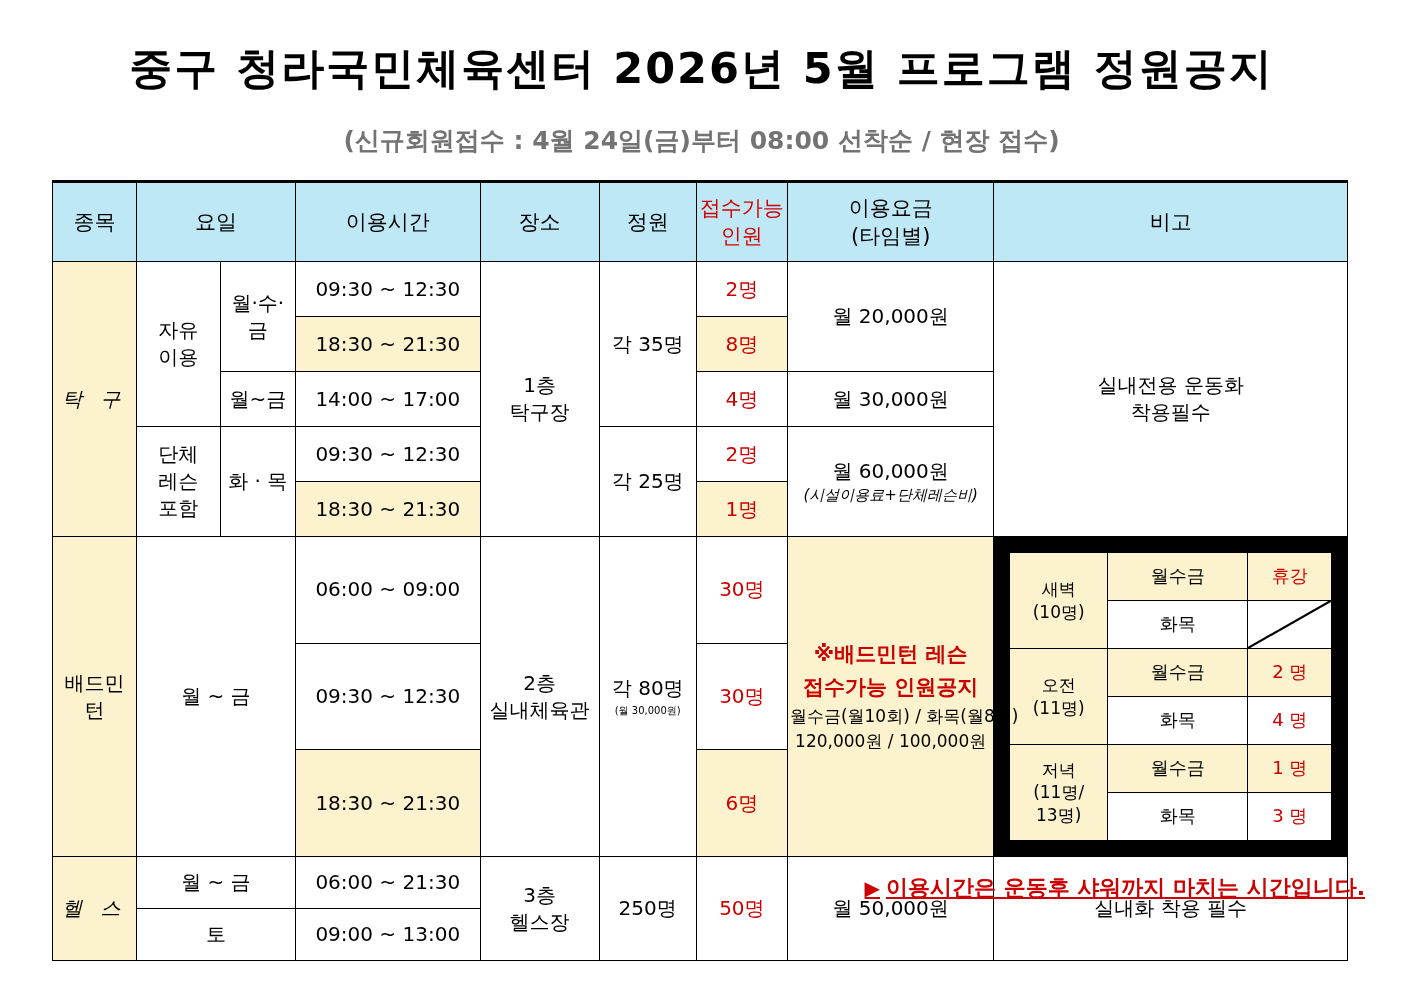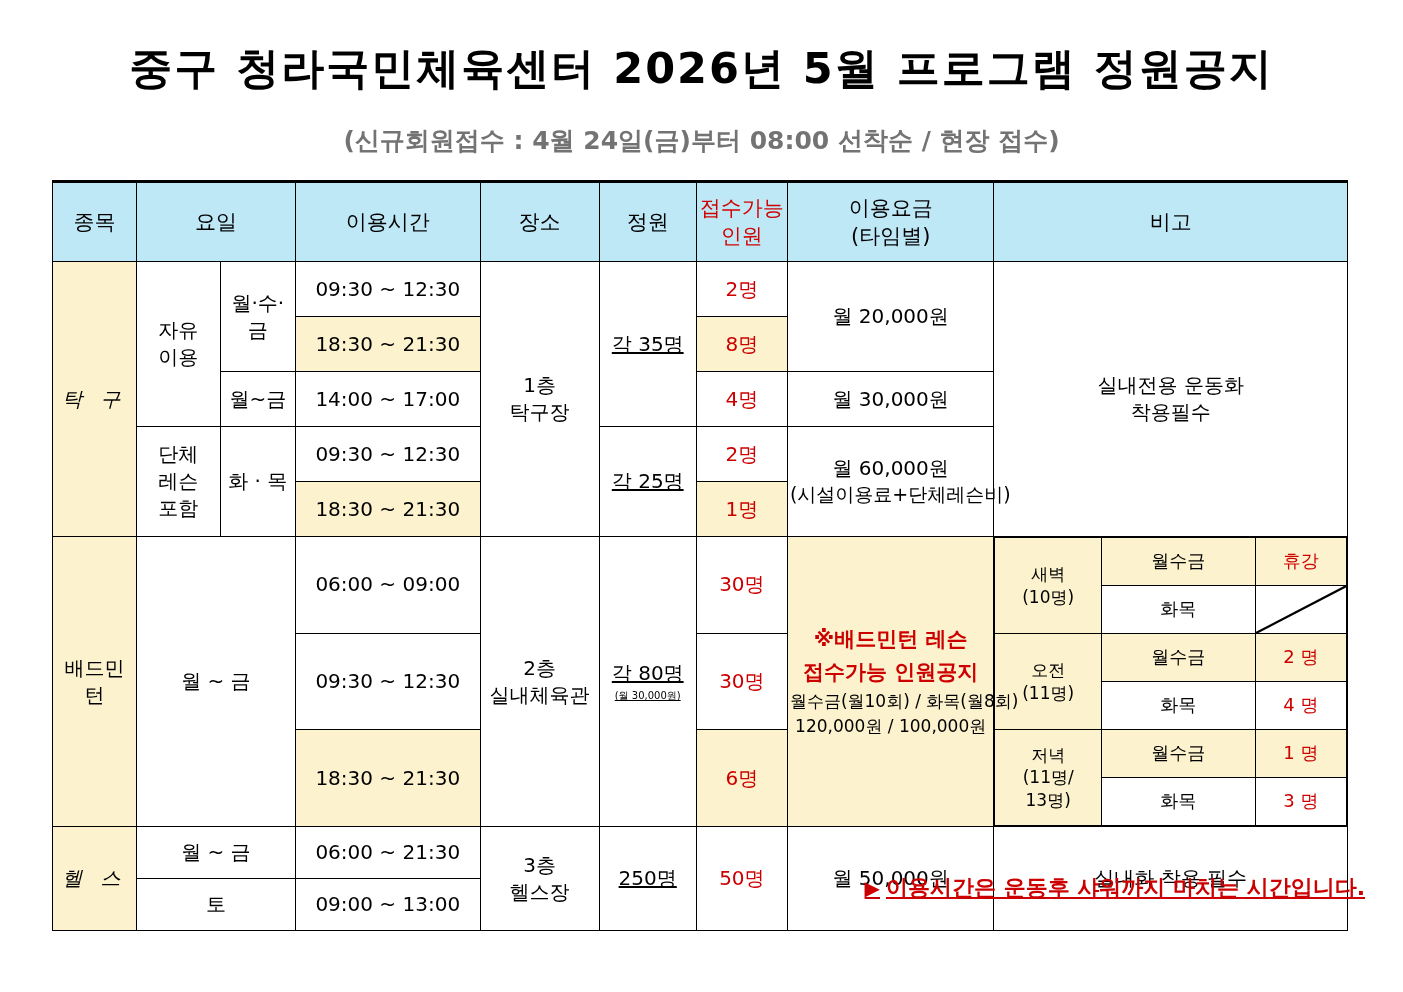--- a/index.html
+++ b/index.html
@@ -61,24 +61,24 @@
   .white{background:#ffffff;}
 
   
   .red{color:#cc0000;}
   .redb{color:#cc0000;font-weight:bold;}
 
   
   .sport{font-size:23px; letter-spacing:6px;font-style:italic;}
   .sport-nosp{font-size:21px; letter-spacing:0px;}
   .time{font-size:21px; white-space:nowrap;}
-  .cap{font-size:21px;text-decoration:underline;}
+  .cap{font-size:21px;}
   .cap-sub{font-size:10px; display:block; margin-top:2px;}
   .fee{font-size:21px; white-space:nowrap;}
-  .fee-sub{font-size:19px; display:block;}
+  .fee-sub{font-size:15px; display:block;font-style:italic;}
   .note{font-size:21px; line-height:1.8;}
   .days{font-size:20px;}
   .usetype{font-size:20px; line-height:1.5;}
 
   
   .lesson-box{padding:4px 2px;}
   .lesson-h{color:#cc0000; font-size:21px; font-weight:bold; line-height:1.55; white-space:nowrap;}
   .lesson-l{color:#000; font-size:17px; line-height:1.5; white-space:nowrap;}
 
   
@@ -223,21 +223,21 @@
             <div>각 80명</div>
             <div class="cap-sub">(월 30,000원)</div>
           </td>
           <td class="white red">30명</td>
           <td class="beige lesson-box" rowspan="3">
             <div class="lesson-h">※배드민턴 레슨</div>
             <div class="lesson-h">접수가능 인원공지</div>
             <div class="lesson-l">월수금(월10회) / 화목(월8회)</div>
             <div class="lesson-l">120,000원 / 100,000원</div>
           </td>
-          <td rowspan="3" style="padding:0;border-radius:8px;">
+          <td rowspan="3" style="padding:15px;border-radius:8px;">
             <table class="sub">
               <colgroup>
                 <col class="sub-c1">
                   <col class="sub-c2">
                   <col class="sub-c3">
               </colgroup>
               <tbody>
                 <tr>
                   <td class="beige lbl" rowspan="2">
                     <div>새벽</div>

